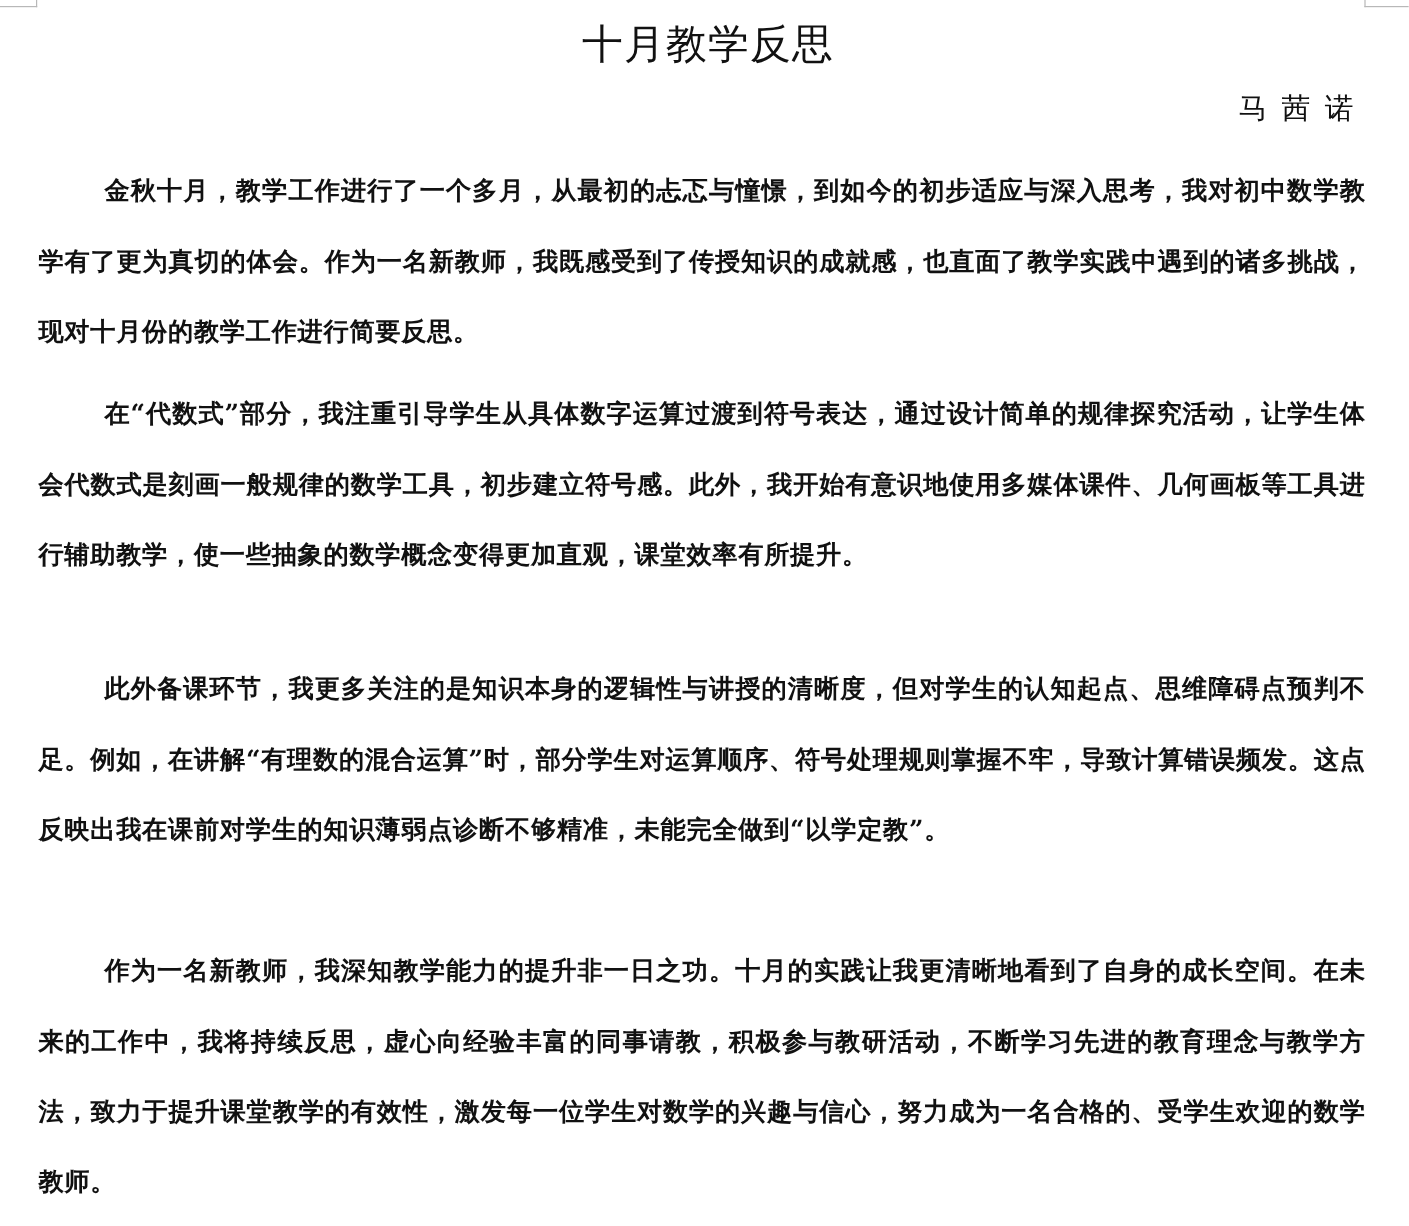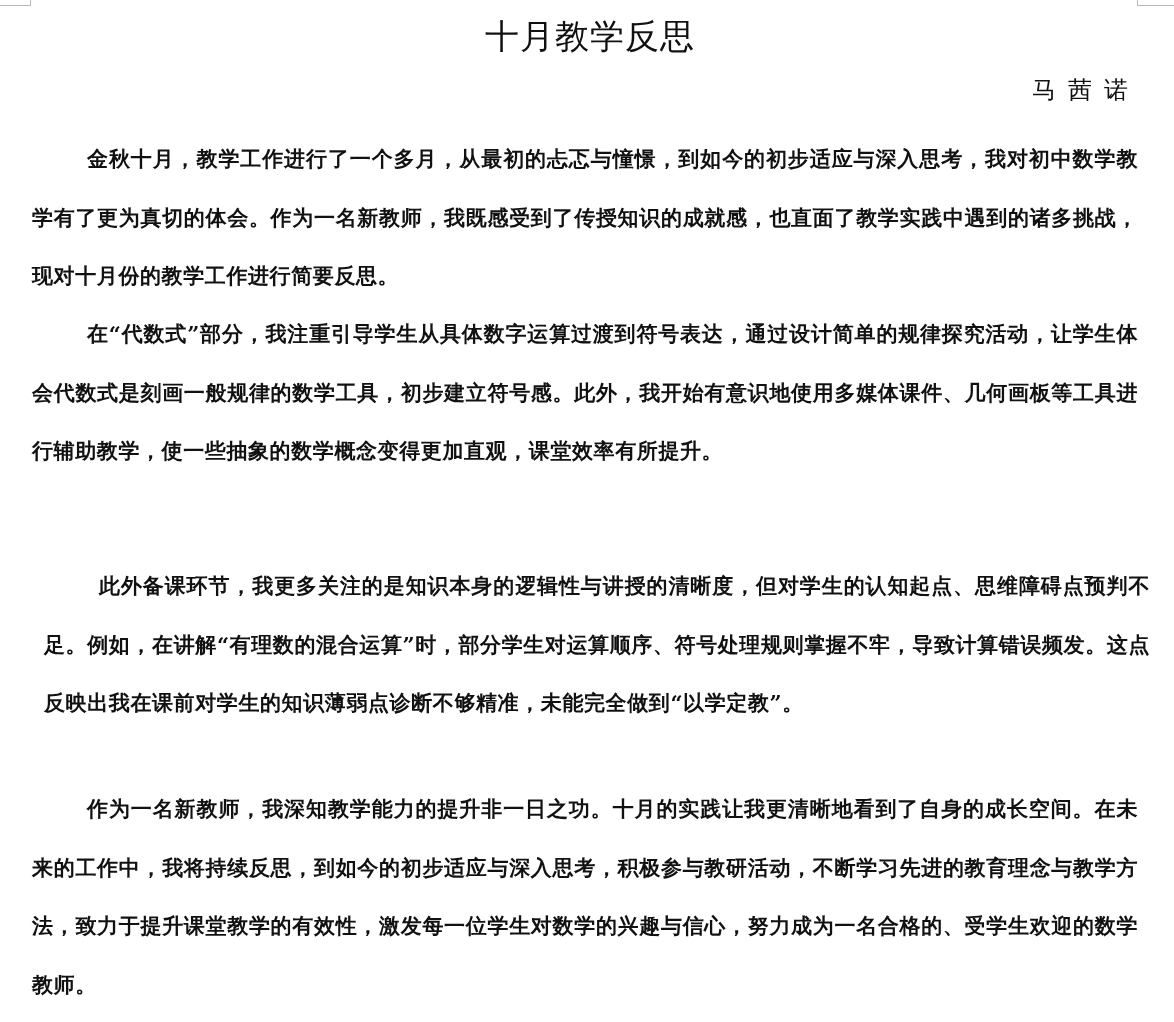--- a/index.html
+++ b/index.html
@@ -9,30 +9,30 @@
   .corner-tl { left: 0; top: 0; border-width: 0 1px 1px 0; }
   .corner-tr { right: 0; top: 0; border-width: 0 0 1px 1px; width: 36px; }
   .page { position: absolute; left: 32px; top: 0; width: 1106px; }
   .title { position: absolute; top: 14px; left: 0; width: 1180px; text-align: center;
            font-size: 34px; letter-spacing: 1px; font-family: "DejaVu Sans", sans-serif; font-weight: 300; }
   .author { position: absolute; top: 74px; right: -2px; font-size: 24px; letter-spacing: 12px;
             font-family: "DejaVu Sans", sans-serif; font-weight: 300; }
   .para { position: absolute; left: 0; width: 1106px; font-size: 21px; line-height: 58.5px;
           text-indent: 55px; text-align: justify; text-align-last: left; letter-spacing: 0.6px; font-weight: bold; }
   .p1 { top: 130px; }
-  .p2 { top: 305px; }
+  .p2 { top: 316px; }
   .p3 { top: 545px; }
   .p4 { top: 780px; }
 </style>
 </head>
 <body>
 
 <div class="corner corner-tl"></div>
 <div class="corner corner-tr"></div>
 
 <div class="page">
   <div class="title" style="left:-32px;">十月教学反思</div>
   <div class="author">马茜诺</div>
   <p class="para p1" style="margin:0">金秋十月，教学工作进行了一个多月，从最初的忐忑与憧憬，到如今的初步适应与深入思考，我对初中数学教学有了更为真切的体会。作为一名新教师，我既感受到了传授知识的成就感，也直面了教学实践中遇到的诸多挑战，现对十月份的教学工作进行简要反思。</p>
   <p class="para p2" style="margin:0">在“代数式”部分，我注重引导学生从具体数字运算过渡到符号表达，通过设计简单的规律探究活动，让学生体会代数式是刻画一般规律的数学工具，初步建立符号感。此外，我开始有意识地使用多媒体课件、几何画板等工具进行辅助教学，使一些抽象的数学概念变得更加直观，课堂效率有所提升。</p>
-  <p class="para p3" style="margin:12px">此外备课环节，我更多关注的是知识本身的逻辑性与讲授的清晰度，但对学生的认知起点、思维障碍点预判不足。例如，在讲解“有理数的混合运算”时，部分学生对运算顺序、符号处理规则掌握不牢，导致计算错误频发。这点反映出我在课前对学生的知识薄弱点诊断不够精准，未能完全做到“以学定教”。</p>
-  <p class="para p4" style="margin:0">作为一名新教师，我深知教学能力的提升非一日之功。十月的实践让我更清晰地看到了自身的成长空间。在未来的工作中，我将持续反思，到如今的初步适应与深入思考，积极参与教研活动，不断学习先进的教育理念与教学方法，致力于提升课堂教学的有效性，激发每一位学生对数学的兴趣与信心，努力成为一名合格的、受学生欢迎的数学教师。</p>
+  <p class="para p3" style="margin:0">此外备课环节，我更多关注的是知识本身的逻辑性与讲授的清晰度，但对学生的认知起点、思维障碍点预判不足。例如，在讲解“有理数的混合运算”时，部分学生对运算顺序、符号处理规则掌握不牢，导致计算错误频发。这点反映出我在课前对学生的知识薄弱点诊断不够精准，未能完全做到“以学定教”。</p>
+  <p class="para p4" style="margin:0">作为一名新教师，我深知教学能力的提升非一日之功。十月的实践让我更清晰地看到了自身的成长空间。在未来的工作中，我将持续反思，虚心向经验丰富的同事请教，积极参与教研活动，不断学习先进的教育理念与教学方法，致力于提升课堂教学的有效性，激发每一位学生对数学的兴趣与信心，努力成为一名合格的、受学生欢迎的数学教师。</p>
 </div>
 
 </body></html>

